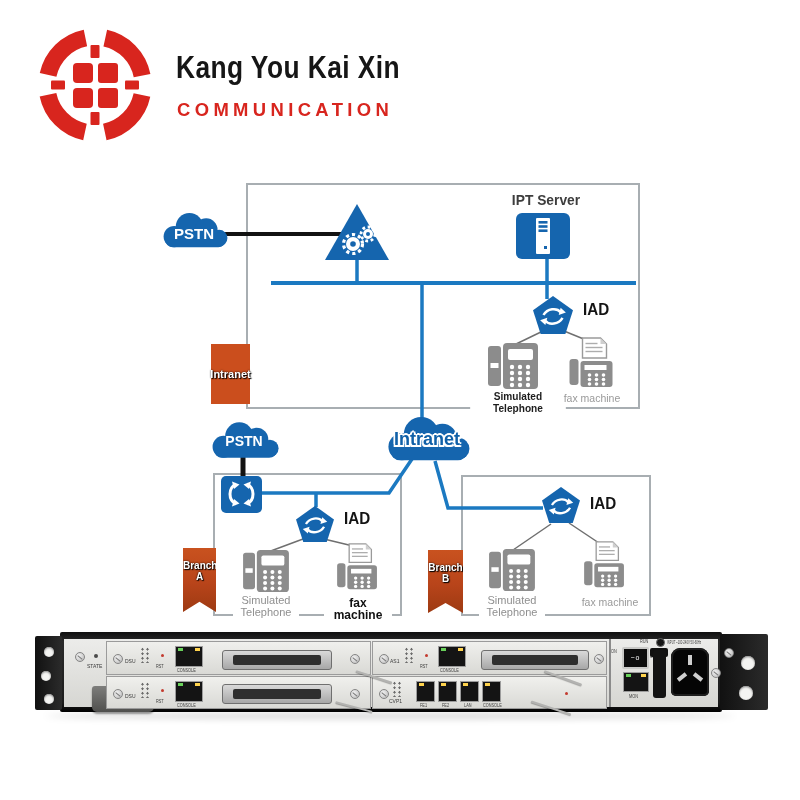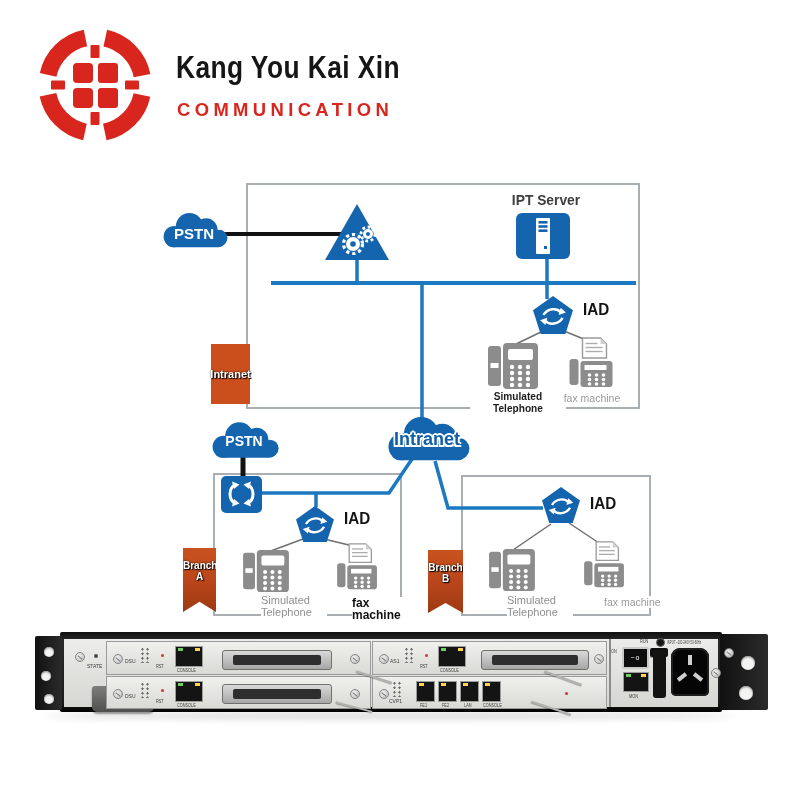--- a/index.html
+++ b/index.html
@@ -12,21 +12,21 @@
     transform:scaleX(.85);transform-origin:left;white-space:nowrap;letter-spacing:.5px;}
   #logo-subtitle{left:177px;top:99px;font-size:19px;font-weight:bold;color:#d8251e;
     letter-spacing:4.5px;white-space:nowrap;transform:scaleX(.97);transform-origin:left;}
   
   .netbox{position:absolute;border:2px solid #a8aeb2;background:transparent;}
   .cloud-label{position:absolute;color:#fff;font-weight:bold;text-align:center;}
   .outline-blue{color:#1060a8;text-shadow:-1.5px -1.5px 0 #fff,1.5px -1.5px 0 #fff,
     -1.5px 1.5px 0 #fff,1.5px 1.5px 0 #fff,0 2px 0 #fff,0 -2px 0 #fff;}
   .iad-label{position:absolute;font-size:16px;font-weight:bold;color:#141414;
     transform:scaleX(.95);transform-origin:left;}
-  .devcap{position:absolute;text-align:left;background:#fff;line-height:12px;margin-left:28px;}
+  .devcap{position:absolute;text-align:center;background:#fff;line-height:12px;}
   .ribbon{position:absolute;background:linear-gradient(180deg,#c9521f 0%,#b8441a 55%,#9d3a12 100%);
     clip-path:polygon(0 0,100% 0,100% 100%,50% 84%,0 100%);color:#fff;font-weight:bold;
     font-size:10px;text-align:center;text-shadow:1px 1px 1px #000,0 0 2px #000;}
   #loyalty-banner{left:211px;top:344px;width:39px;height:60px;background:#cb4e1d;
     color:#fff;font-weight:bold;font-size:11px;display:flex;align-items:center;justify-content:center;
     text-shadow:1px 1px 1px #000,0 0 2px #000;}
   
   #device{position:absolute;left:35px;top:630px;width:735px;height:90px;}
   .ear{position:absolute;background:linear-gradient(90deg,#111,#2b2b2b);border-radius:2px;}
   .hole{position:absolute;background:#f4f4f2;border-radius:50%;box-shadow:inset 0 1px 2px #888;}

